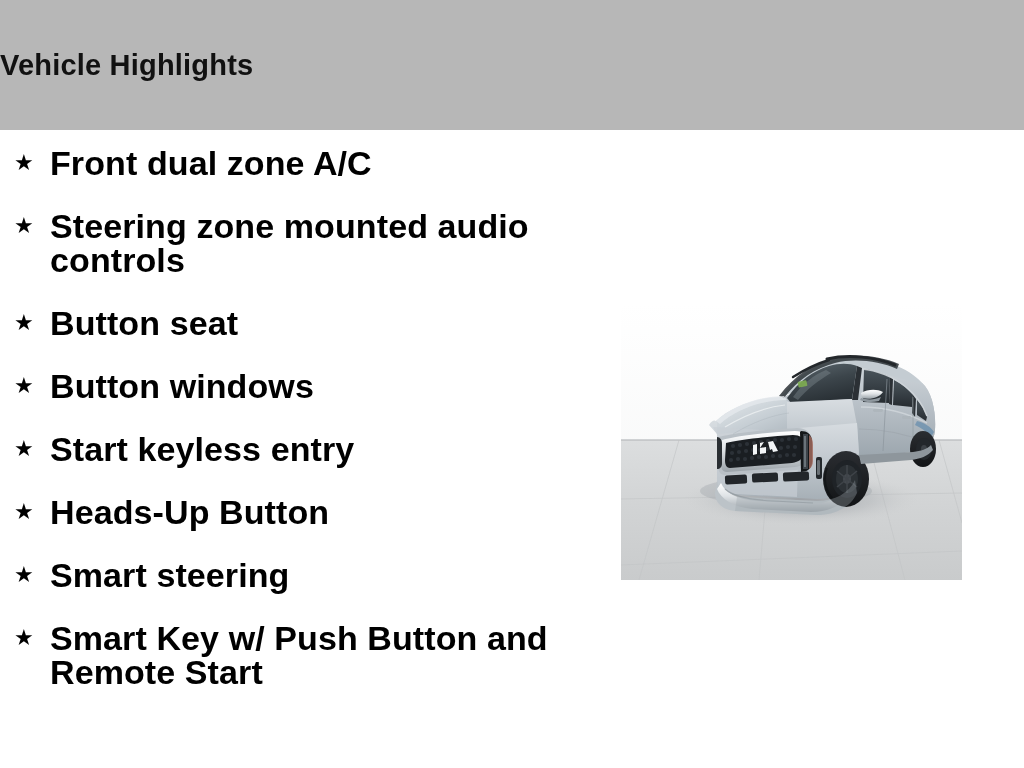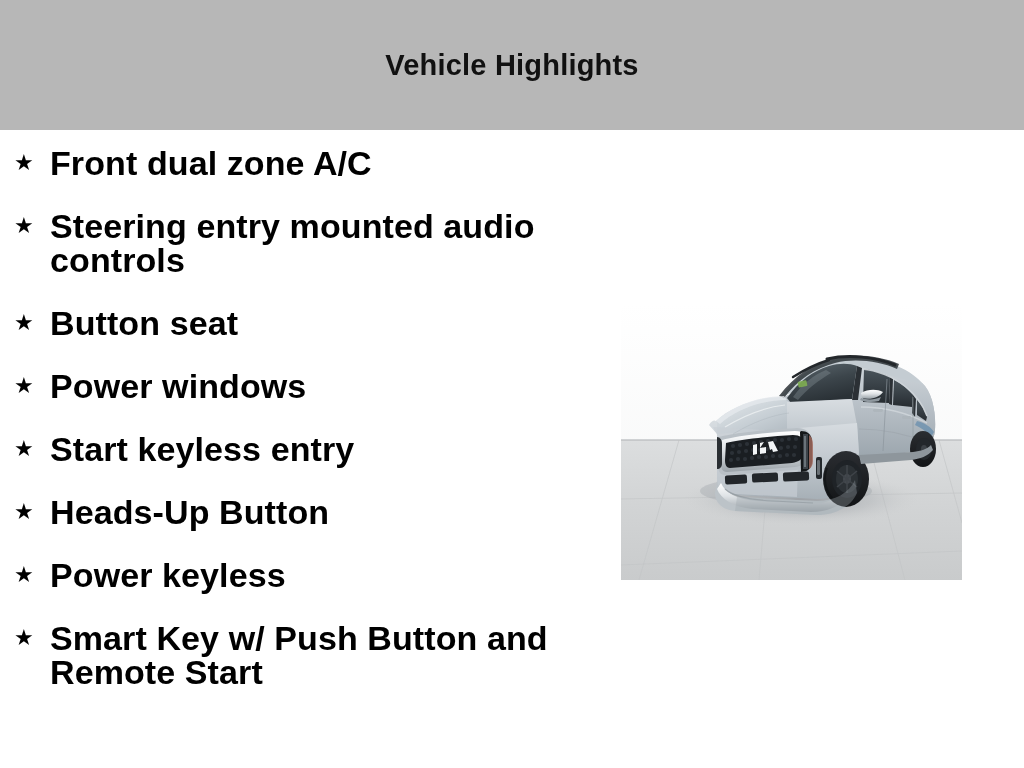--- a/index.html
+++ b/index.html
@@ -28,21 +28,21 @@
     top: 0;
     width: 1024px;
     height: 130px;
     background: #b7b7b7;
   }
   .header-title {
     position: absolute;
     left: 0;
     top: 48px;
     width: 1024px;
-    text-align: center;
+    text-align: left;
     font-size: 29px;
     font-weight: bold;
     color: #111111;
     letter-spacing: 0.2px;
     line-height: 34px;
   }
 
   
   .highlights-list {
     position: absolute;
@@ -107,41 +107,41 @@
     <div class="header-title">Vehicle Highlights</div>
   </div>
 
   <ul class="highlights-list">
     <li class="highlight-item">
       <span class="bullet-star">★</span>
       <span class="highlight-label">Front dual zone A/C</span>
     </li>
     <li class="highlight-item">
       <span class="bullet-star">★</span>
-      <span class="highlight-label">Steering entry mounted audio controls</span>
+      <span class="highlight-label">Steering zone mounted audio controls</span>
     </li>
     <li class="highlight-item">
       <span class="bullet-star">★</span>
       <span class="highlight-label">Button seat</span>
     </li>
     <li class="highlight-item">
       <span class="bullet-star">★</span>
-      <span class="highlight-label">Power windows</span>
+      <span class="highlight-label">Button windows</span>
     </li>
     <li class="highlight-item">
       <span class="bullet-star">★</span>
       <span class="highlight-label">Start keyless entry</span>
     </li>
     <li class="highlight-item">
       <span class="bullet-star">★</span>
       <span class="highlight-label">Heads-Up Button</span>
     </li>
     <li class="highlight-item">
       <span class="bullet-star">★</span>
-      <span class="highlight-label">Power keyless</span>
+      <span class="highlight-label">Smart steering</span>
     </li>
     <li class="highlight-item">
       <span class="bullet-star">★</span>
       <span class="highlight-label">Smart Key w/ Push Button and Remote Start</span>
     </li>
   </ul>
 
   <div class="vehicle-photo">
     <svg class="photo-svg" viewBox="0 0 341 277" xmlns="http://www.w3.org/2000/svg">
       <defs>

